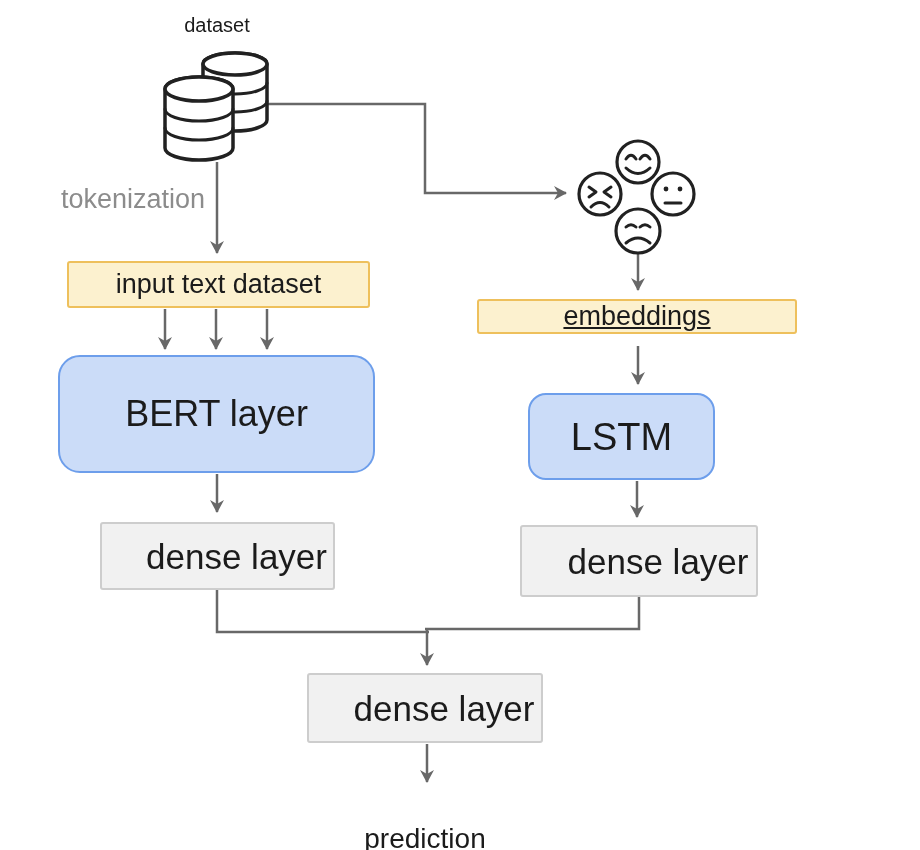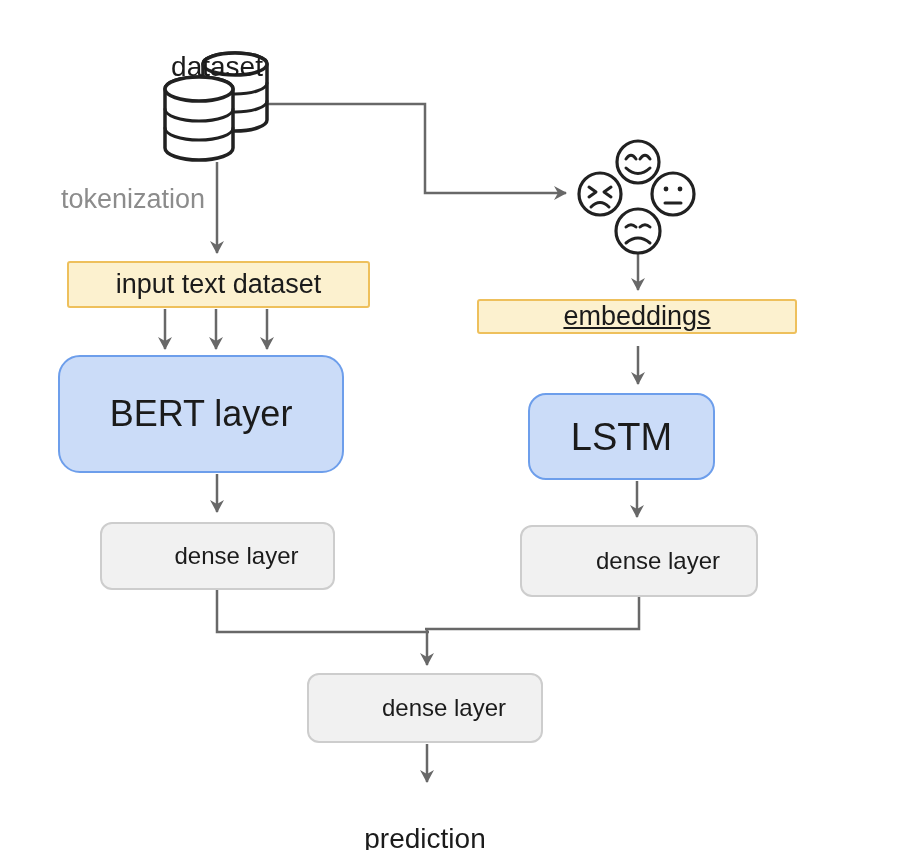--- a/index.html
+++ b/index.html
@@ -26,21 +26,21 @@
   .icon-shape{stroke:var(--icon-stroke);stroke-width:3.5px;fill:#fff;}
   .face-shape{stroke:var(--icon-stroke);stroke-width:3.2px;fill:#fff;}
   .icon-line{stroke:var(--icon-stroke);stroke-width:3px;fill:none;stroke-linecap:round;stroke-linejoin:round;}
   .icon-dot{fill:var(--icon-stroke);stroke:none;}
   .node{
     position:absolute;box-sizing:border-box;display:flex;align-items:center;justify-content:center;
     color:var(--text-dark);line-height:1;
   }
   .node.yellow{background:var(--node-yellow-fill);border:2px solid var(--node-yellow-border);border-radius:3px;font-size:27px;}
   .node.blue{background:var(--node-blue-fill);border:2px solid var(--node-blue-border);}
-  .node.gray{background:var(--node-gray-fill);border:2px solid var(--node-gray-border);border-radius:12px;font-size:24px;padding-left:38px;}
+  .node.gray{background:var(--node-gray-fill);border:2px solid var(--node-gray-border);border-radius:3px;font-size:35px;padding-left:38px;}
   .lbl{position:absolute;text-align:center;line-height:1.16;}
   .lbl.dark{color:var(--text-dark);}
   .lbl.gray{color:var(--label-gray);white-space:pre-line;}
 </style>
 </head>
 <body>
 
 <div id="canvas">
 
   <svg class="overlay">
@@ -109,37 +109,37 @@
       </g>
       <g>
         <circle class="face-shape" cx="638" cy="231" r="22"></circle>
         <path class="icon-line" d="M626,227 Q631,222.5 636,227"></path>
         <path class="icon-line" d="M640,227 Q645,222.5 650,227"></path>
         <path class="icon-line" d="M626,243 Q638,233 650,243"></path>
       </g>
     </g>
   </svg>
 
-  <div class="lbl dark" style="left:97px;top:14px;width:240px;font-size:28px;margin-top:37px;">dataset</div>
+  <div class="lbl dark" style="left:97px;top:14px;width:240px;font-size:20px;">dataset</div>
 
   <div class="lbl gray" style="left:20px;top:184px;width:185px;text-align:right;font-size:27px;">tokenization</div>
 
 
 
   <div class="lbl dark" style="left:325px;top:797px;width:200px;font-size:28px;margin-top:26px;">prediction</div>
 
   <div class="node yellow" style="left:67px;top:261px;width:303px;height:47px;">
     <span>input text dataset</span>
   </div>
 
   <div class="node yellow" style="left:477px;top:299px;width:320px;height:35px;text-decoration:underline;">
     <span>embeddings</span>
   </div>
 
-  <div class="node blue" style="left:58px;top:355px;width:286px;height:118px;border-radius:22px;font-size:36px;">
+  <div class="node blue" style="left:58px;top:355px;width:317px;height:118px;border-radius:22px;font-size:36px;">
     <span>BERT layer</span>
   </div>
 
   <div class="node blue" style="left:528px;top:393px;width:187px;height:87px;border-radius:18px;font-size:38px;">
     <span>LSTM</span>
   </div>
 
   <div class="node gray" style="left:100px;top:522px;width:235px;height:68px;">
     <span>dense layer</span>
   </div>

